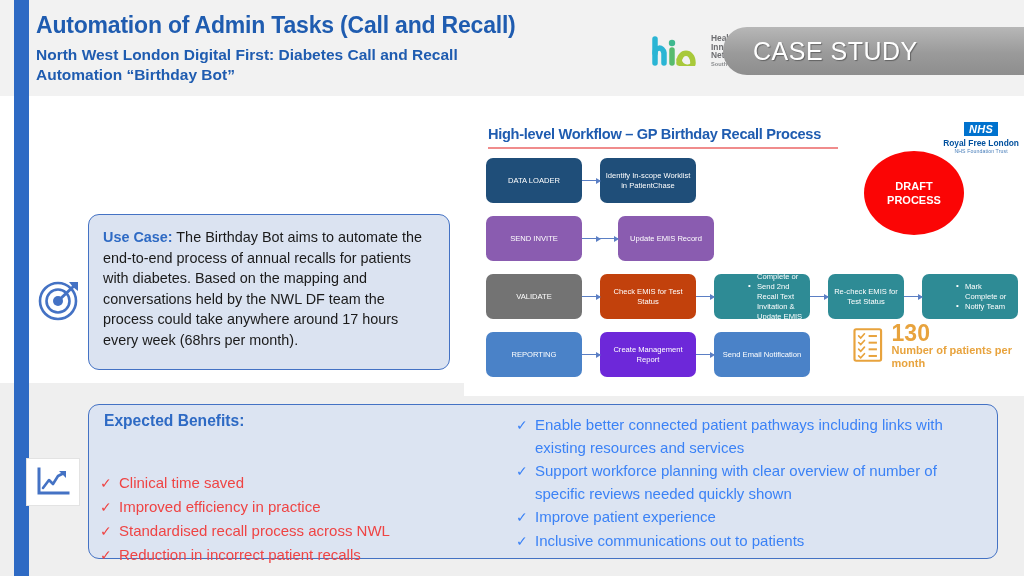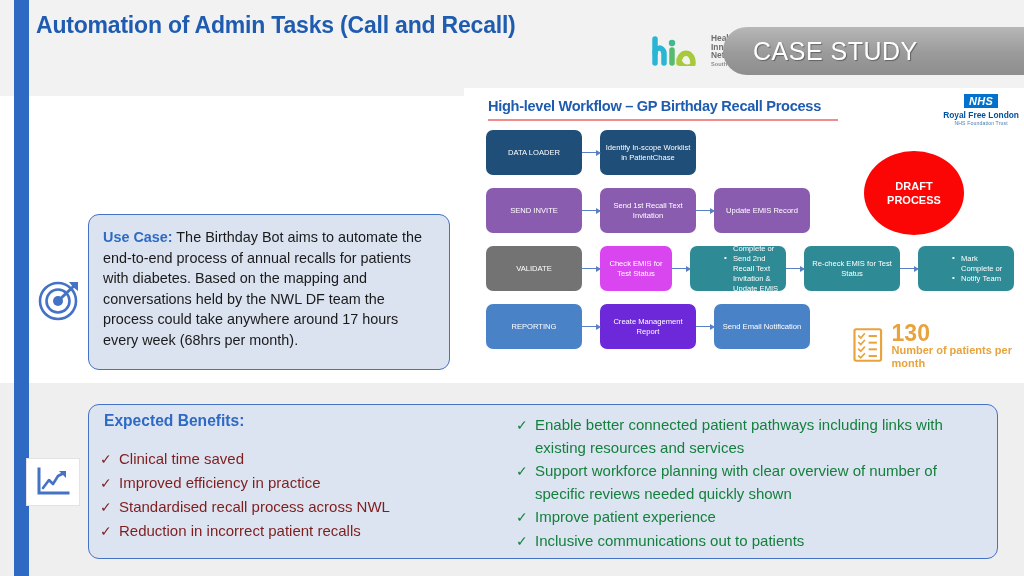--- a/index.html
+++ b/index.html
@@ -76,21 +76,21 @@
     font-size: 14.4px; line-height: 20.6px; color: #1a1a1a;
   }
   .usecase-box b { color: #2e6ac4; }
 
   .icon-target {
     position: absolute; left: 36px; top: 276px; width: 48px; height: 48px;
   }
 
   
   .wf-panel {
-    position: absolute; left: 464px; top: 88px; width: 560px; height: 280px;
+    position: absolute; left: 464px; top: 116px; width: 560px; height: 280px;
     background: #ffffff;
   }
   .wf-title {
     position: absolute; left: 24px; top: 10px;
     font-size: 14.6px; font-weight: bold; color: #1f5cb0; letter-spacing: -.3px;
   }
   .wf-title-rule {
     position: absolute; left: 24px; top: 31px; width: 350px; height: 1.5px;
     background: #f08c8c;
   }
@@ -149,26 +149,26 @@
   
   .benefits-box {
     position: absolute; left: 88px; top: 404px; width: 910px; height: 155px;
     background: #dce4f2; border: 1.6px solid #4472c4; border-radius: 11px;
   }
   .benefits-title {
     position: absolute; left: 104px; top: 412px;
     font-size: 15.6px; font-weight: bold; color: #2e6ac4;
   }
   .bene-list-left {
-    position: absolute; left: 100px; top: 447px; width: 390px;
-    font-size: 15px; line-height: 24px; color: #7f1d1d;
+    position: absolute; left: 100px; top: 471px; width: 390px;
+    font-size: 15px; line-height: 24px; color: #ef4444;
   }
   .bene-list-right {
     position: absolute; left: 516px; top: 414px; width: 470px;
-    font-size: 15px; line-height: 22.5px; color: #15803d;
+    font-size: 15px; line-height: 22.5px; color: #3b82f6;
   }
   .bene-item { position: relative; padding-left: 19px; margin-bottom: 0px; }
   .bene-item:before {
     content: "\2713"; position: absolute; left: 0; top: 0; font-size: 14px;
   }
   .bene-list-right .bene-item { margin-bottom: 1px; }
 
   .icon-chart {
     position: absolute; left: 26px; top: 458px; width: 54px; height: 48px;
     background: #ffffff; border: 1px solid #e3e3e3;
@@ -179,20 +179,21 @@
 <body>
 
 <div id="slide">
 
   <div class="band-header"></div>
   <div class="band-mid"></div>
   <div class="band-bottom"></div>
   <div class="left-accent"></div>
 
   <div class="title-main">Automation of Admin Tasks (Call and Recall)</div>
+  <div class="title-sub">North West London Digital First: Diabetes Call and Recall Automation “Birthday Bot”</div>
 
   <div class="hin-logo">
     <svg class="hin-mark" viewBox="0 0 54 30">
       <path d="M4 3 L4 27" stroke="#2bb5d4" stroke-width="5.5" stroke-linecap="round" fill="none"></path>
       <path d="M4 17 C4 11, 12 10, 13 17 L13 27" stroke="#2bb5d4" stroke-width="5.5" stroke-linecap="round" fill="none"></path>
       <circle cx="21" cy="7" r="3.2" fill="#3fb98f"></circle>
       <path d="M21 14 L21 27" stroke="#57bb6e" stroke-width="5.5" stroke-linecap="round" fill="none"></path>
       <path d="M28 27 C28 14, 42 14, 42 27 C42 33, 30 33, 28 24" stroke="#a8c93a" stroke-width="5.5" stroke-linecap="round" fill="none"></path>
     </svg>
     <div class="hin-words">
@@ -237,45 +238,42 @@
           <div class="arrow" style="width: 18px;"></div>
           <div class="wf-box" style="background: rgb(31, 78, 121); width: 96px; height: 45px;">
             <span>Identify In-scope Worklist in PatientChase</span>
           </div>
         </div>
         <div class="wf-row" style="top: 100px; left: 22px;">
           <div class="wf-box" style="background: rgb(138, 92, 176); width: 96px; height: 45px;">
             <span>SEND INVITE</span>
           </div>
           <div class="arrow" style="width: 18px;"></div>
-          <div class="wf-box" style="background: rgb(138, 92, 176); width: 96px; height: 45px;">
-            <span>Send 1st Recall Text Invitation</span>
-          </div>
           <div class="arrow" style="width: 18px;"></div>
           <div class="wf-box" style="background: rgb(138, 92, 176); width: 96px; height: 45px;">
             <span>Update EMIS Record</span>
           </div>
         </div>
         <div class="wf-row" style="top: 158px; left: 22px;">
           <div class="wf-box" style="background: #737373; width: 96px; height: 45px;">
             <span>VALIDATE</span>
           </div>
           <div class="arrow" style="width: 18px;"></div>
-          <div class="wf-box" style="background: #d946ef; width: 72px; height: 45px;">
+          <div class="wf-box" style="background: #c2410c; width: 96px; height: 45px;">
             <span>Check EMIS for Test Status</span>
           </div>
           <div class="arrow" style="width: 18px;"></div>
           <div class="wf-box bullets" style="background: rgb(46, 139, 149); width: 96px; height: 45px;">
             <ul>
               <li>Mark Complete or</li>
               <li>Send 2nd Recall Text Invitation &amp; Update EMIS Record</li>
             </ul>
           </div>
           <div class="arrow" style="width: 18px;"></div>
-          <div class="wf-box" style="background: rgb(46, 139, 149); width: 96px; height: 45px;">
+          <div class="wf-box" style="background: rgb(46, 139, 149); width: 76px; height: 45px;">
             <span>Re-check EMIS for Test Status</span>
           </div>
           <div class="arrow" style="width: 18px;"></div>
           <div class="wf-box bullets" style="background: rgb(46, 139, 149); width: 96px; height: 45px;">
             <ul>
               <li>Mark Complete or</li>
               <li>Notify Team</li>
             </ul>
           </div>
         </div>

